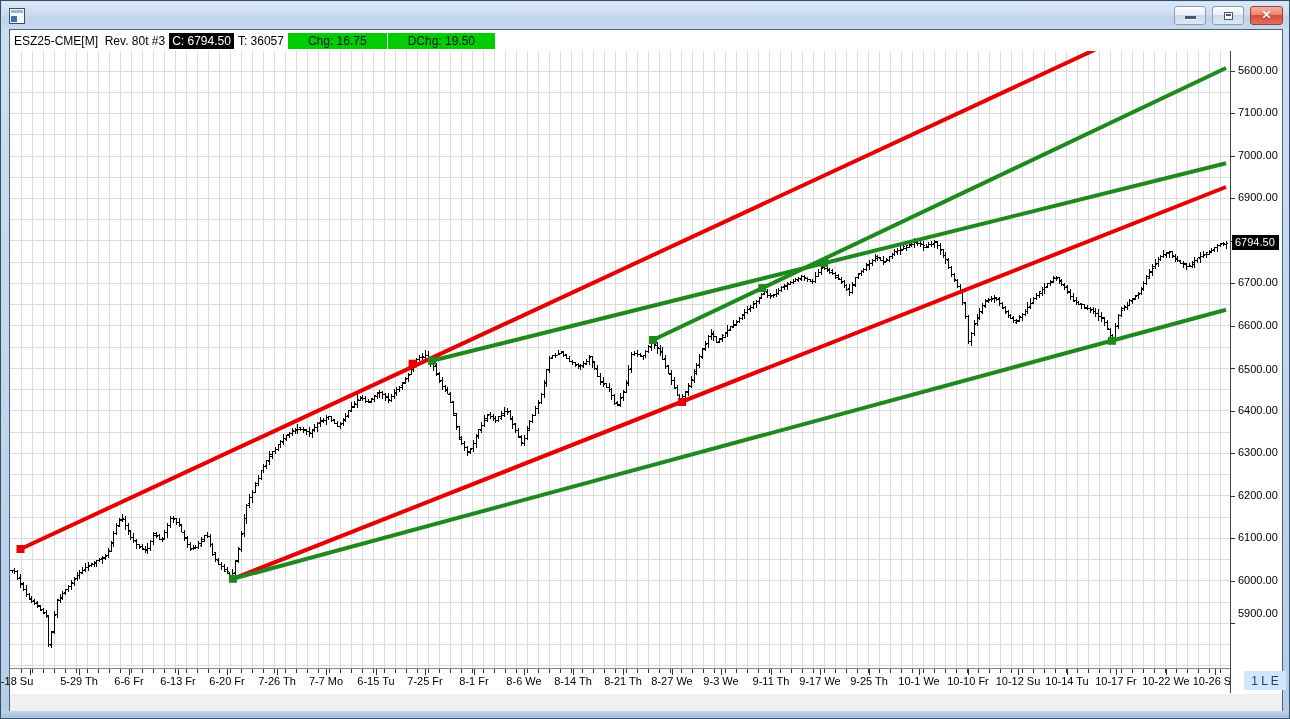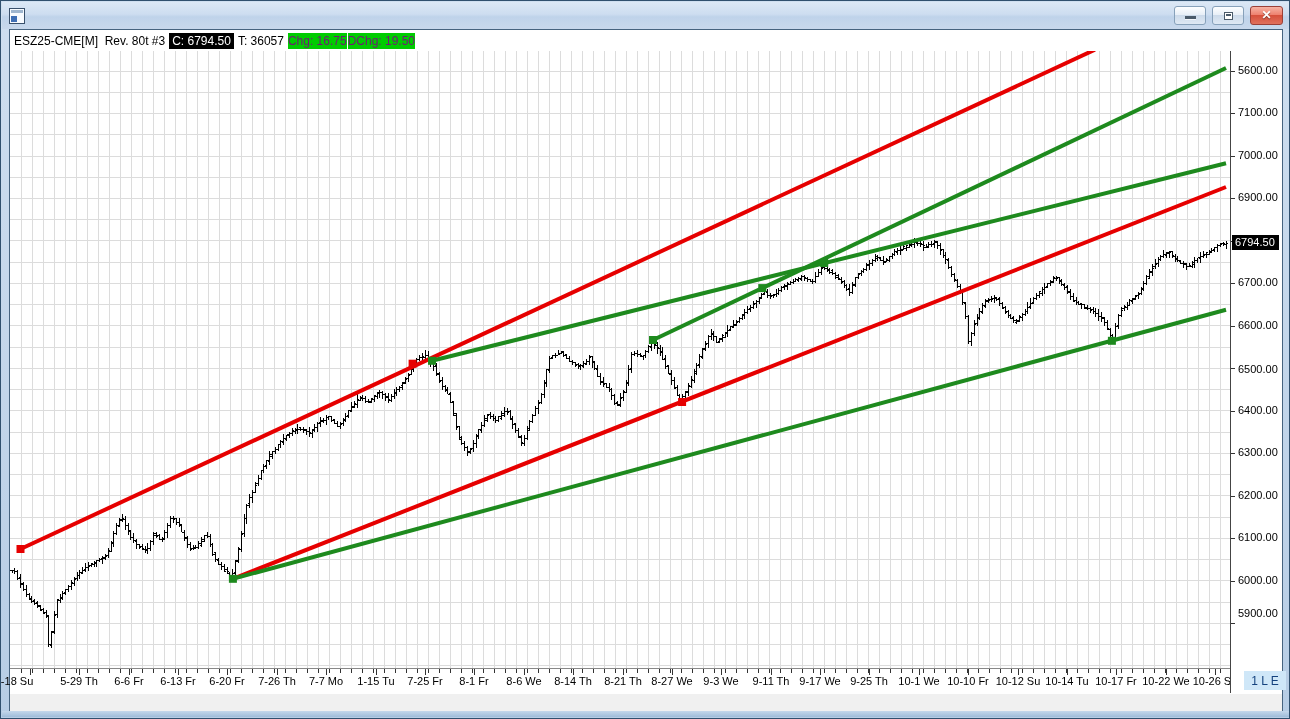--- a/index.html
+++ b/index.html
@@ -22,21 +22,21 @@
   .glyph-restore{position:absolute;left:11px;top:5px;width:9px;height:8px;border:1px solid #4a5a6a;box-sizing:border-box;background:#fff;}
   .glyph-restore::before{content:"";position:absolute;left:1px;top:1px;right:1px;height:2px;background:#4a5a6a;}
   .glyph-close{color:#fff;font-size:12px;font-weight:bold;line-height:17px;text-shadow:0 1px 1px rgba(0,0,0,.45);}
   
   #client{position:absolute;left:8px;top:28px;width:1274px;height:684px;background:#fff;
     border:1px solid #46637f;box-sizing:border-box;}
   #statusbar{position:absolute;left:0;top:0;width:1272px;height:21px;background:#fff;
     display:flex;align-items:center;font-size:12px;color:#000;white-space:pre;}
   #statusbar .seg{margin-left:4px;}
   #statusbar .seg.black{background:#000;color:#fff;padding:1px 3px;}
-  #statusbar .seg.green{background:#00cc00;color:#701a75;padding:1px 0;}
+  #statusbar .seg.green{background:#00cc00;color:#0f172a;padding:1px 20px;}
   #statusbar .seg.green + .seg.green{margin-left:1px;}
   
   #plot-wrap{position:absolute;left:0;top:21px;width:1220px;height:617px;background:#fff;overflow:hidden;}
   #xaxis{position:absolute;left:0;top:638px;width:1220px;height:25px;background:#fff;
     border-top:1px solid #888;box-sizing:border-box;}
   .xlabel{position:absolute;top:6px;transform:translateX(-50%);font-size:11px;color:#000;white-space:nowrap;}
   .xtick{position:absolute;top:0;width:1px;background:#333;}
   #yaxis{position:absolute;left:1220px;top:21px;width:52px;height:642px;background:#fff;
     border-left:1px solid #444;box-sizing:border-box;}
   .ylabel{position:absolute;left:7px;font-size:11px;color:#000;}
@@ -1644,21 +1644,21 @@
         <div class="xlabel" style="left:119px">6-6 Fr</div>
         <div class="xtick" style="left:168px;height:6px"></div>
         <div class="xlabel" style="left:168px">6-13 Fr</div>
         <div class="xtick" style="left:217px;height:6px"></div>
         <div class="xlabel" style="left:217px">6-20 Fr</div>
         <div class="xtick" style="left:267px;height:6px"></div>
         <div class="xlabel" style="left:267px">7-26 Th</div>
         <div class="xtick" style="left:316px;height:6px"></div>
         <div class="xlabel" style="left:316px">7-7 Mo</div>
         <div class="xtick" style="left:366px;height:6px"></div>
-        <div class="xlabel" style="left:366px">1-15 Tu</div>
+        <div class="xlabel" style="left:366px">6-15 Tu</div>
         <div class="xtick" style="left:415px;height:6px"></div>
         <div class="xlabel" style="left:415px">7-25 Fr</div>
         <div class="xtick" style="left:464px;height:6px"></div>
         <div class="xlabel" style="left:464px">8-1 Fr</div>
         <div class="xtick" style="left:514px;height:6px"></div>
         <div class="xlabel" style="left:514px">8-6 We</div>
         <div class="xtick" style="left:563px;height:6px"></div>
         <div class="xlabel" style="left:563px">8-14 Th</div>
         <div class="xtick" style="left:613px;height:6px"></div>
         <div class="xlabel" style="left:613px">8-21 Th</div>

